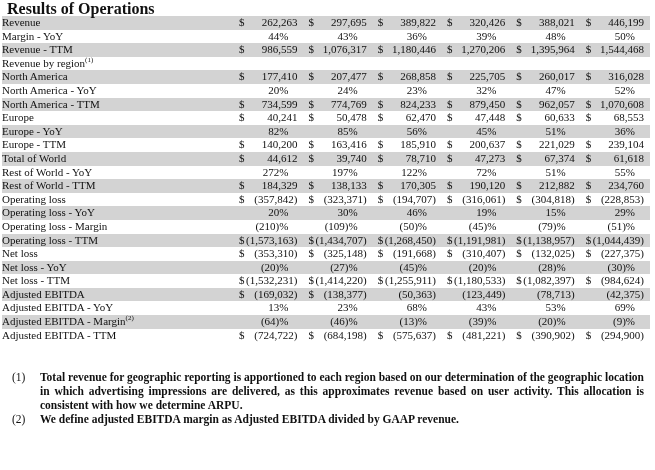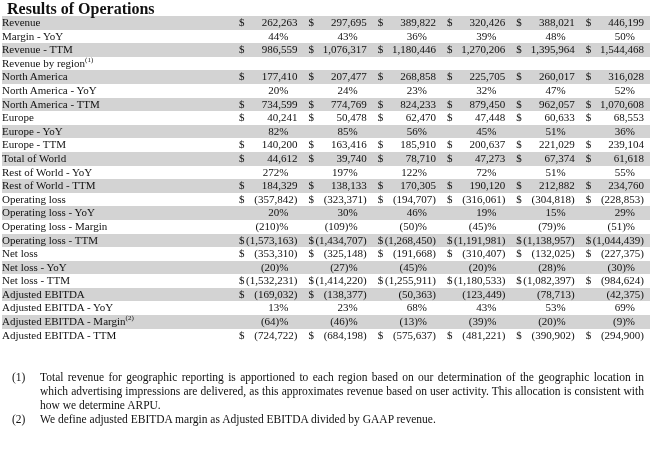--- a/index.html
+++ b/index.html
@@ -65,20 +65,21 @@
     font-size: 11.5px;
     line-height: 13.8px;
   }
   .footnote .marker {
     flex: 0 0 28px;
     white-space: nowrap;
   }
   .footnote .fn-text {
     flex: 1;
     text-align: justify;
+    font-weight: bold;
   }
 </style>
 </head>
 <body>
 
 <div class="sheet">
 
   <div class="table-title">Results of Operations</div>
 
   <table class="fin">

